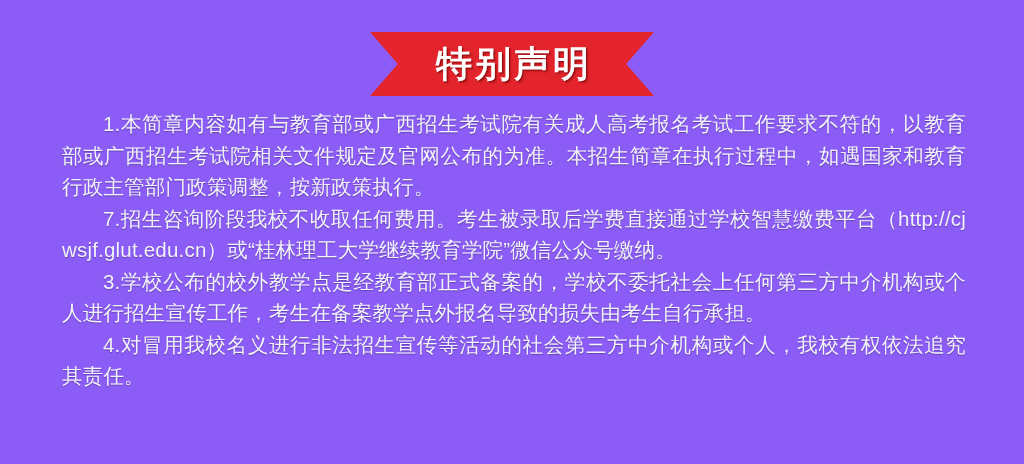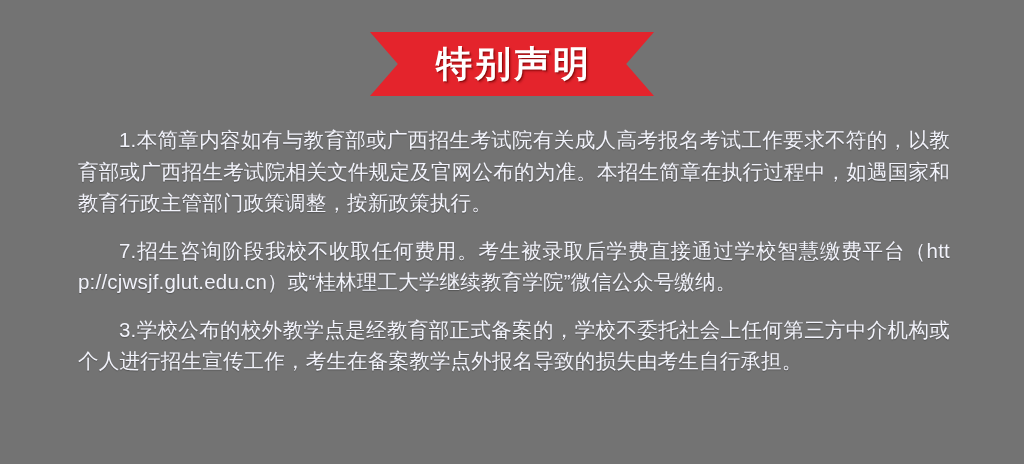--- a/index.html
+++ b/index.html
@@ -10,21 +10,21 @@
     width: 1024px;
     height: 464px;
     background: #2e328d;
     font-family: "Liberation Sans", "DejaVu Sans", sans-serif;
     overflow: hidden;
   }
   .poster {
     position: relative;
     width: 1024px;
     height: 464px;
-    background: #737373;
+    background: #8b5cf6;
   }
 
   
   .banner-wrap {
     position: absolute;
     left: 0;
     top: 32px;
     width: 1024px;
     height: 64px;
     display: flex;
@@ -89,36 +89,37 @@
     top: 108px;
     width: 904px;
   }
   .para {
     color: #f2f3fb;
     font-size: 20.5px;
     line-height: 31.5px;
     text-align: justify;
     text-justify: inter-ideograph;
     text-indent: 2em;
-    margin: 16px;
+    margin: 0;
     letter-spacing: 0.2px;
     text-shadow: 0 1px 1px rgba(0,0,0,0.28);
     word-break: break-all;
   }
 </style>
 </head>
 <body>
 
 <div class="poster">
 
   <div class="banner-wrap">
     <div class="ribbon">
       <span class="ribbon-title">特别声明</span>
     </div>
   </div>
 
   <div class="body-copy">
     <p class="para">1.本简章内容如有与教育部或广西招生考试院有关成人高考报名考试工作要求不符的，以教育部或广西招生考试院相关文件规定及官网公布的为准。本招生简章在执行过程中，如遇国家和教育行政主管部门政策调整，按新政策执行。</p>
     <p class="para">7.招生咨询阶段我校不收取任何费用。考生被录取后学费直接通过学校智慧缴费平台（http://cjwsjf.glut.edu.cn）或“桂林理工大学继续教育学院”微信公众号缴纳。</p>
     <p class="para">3.学校公布的校外教学点是经教育部正式备案的，学校不委托社会上任何第三方中介机构或个人进行招生宣传工作，考生在备案教学点外报名导致的损失由考生自行承担。</p>
+    <p class="para">4.对冒用我校名义进行非法招生宣传等活动的社会第三方中介机构或个人，我校有权依法追究其责任。</p>
   </div>
 
 </div>
 
 </body></html>

